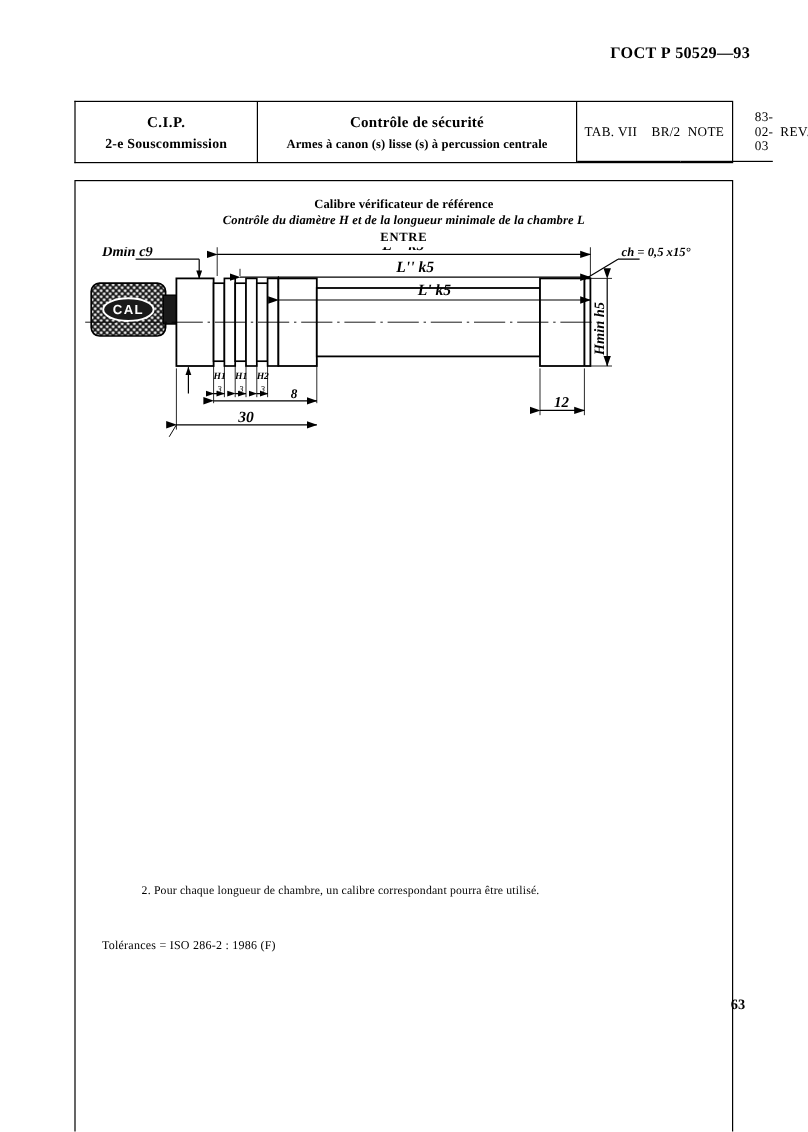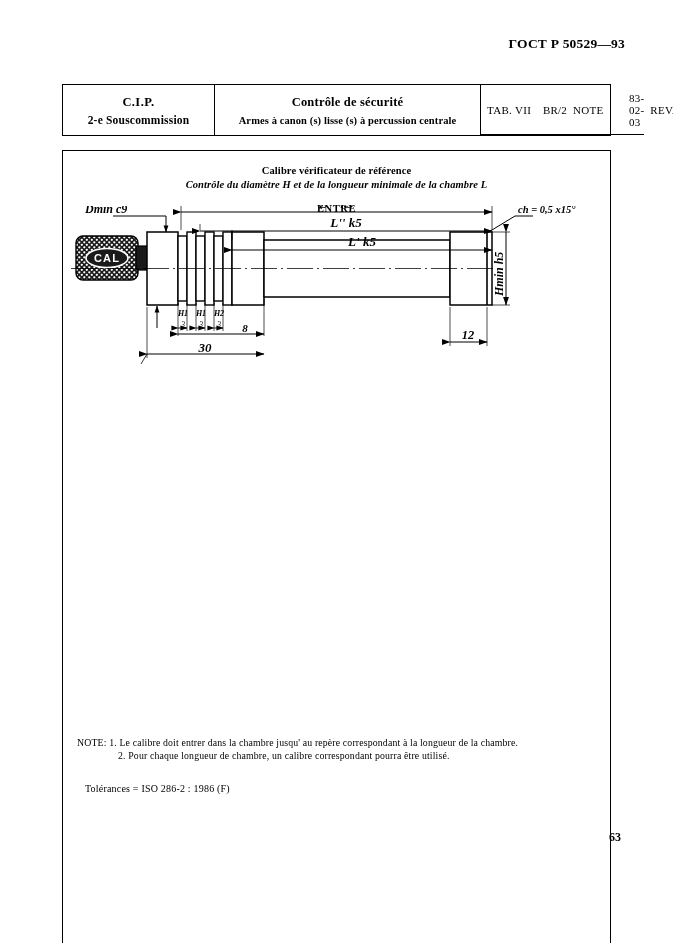--- a/index.html
+++ b/index.html
@@ -45,21 +45,21 @@
   
   .frame{
     position:absolute;left:62px;top:150px;width:549px;height:844px;
     border:1.4px solid #000;box-sizing:border-box;background:#fff;
   }
 
   
   .dwg-head{position:absolute;left:0;right:0;top:14px;text-align:center;}
   .dwg-head .h1{font-size:10.5px;font-weight:bold;letter-spacing:0.1px;}
   .dwg-head .h2{font-size:10.5px;font-weight:bold;margin-top:3px;letter-spacing:0.1px;font-style:italic;}
-  .dwg-head .h3{font-size:10.5px;font-weight:bold;margin-top:13px;letter-spacing:0.6px;}
+  .dwg-head .h3{font-size:10.5px;font-weight:bold;margin-top:3px;letter-spacing:0.6px;}
 
   
   .dwg{position:absolute;left:0;top:55px;width:549px;height:230px;}
   .dwg svg{display:block;}
 
   
   .eqrow{position:absolute;left:0;right:0;top:212px;height:34px;}
   .eq-left{position:absolute;left:135px;top:0;font-size:11px;font-weight:bold;
            letter-spacing:0.3px;white-space:nowrap;}
   .eq-right{position:absolute;left:362px;top:0;font-size:11px;white-space:nowrap;}
@@ -250,24 +250,20 @@
 
           <text x="120" y="121" font-size="7.5" font-style="italic" text-anchor="middle" id="t-w1">3</text>
           <text x="138" y="121" font-size="7.5" font-style="italic" text-anchor="middle" id="t-w2">3</text>
           <text x="156" y="121" font-size="7.5" font-style="italic" text-anchor="middle" id="t-w3">3</text>
         </g>
       </svg>
 
     </div>
 
     <div class="notes">
-      <div class="nline n1">
-        <span>NOTE:</span>
-        <span>1. Le calibre doit entrer dans la chambre jusqu' au  repère  correspondant à la  longueur de la chambre.</span>
-      </div>
       <div class="nline n2">
         <span>2. Pour chaque longueur de chambre,  un calibre  correspondant  pourra être utilisé.</span>
       </div>
     </div>
 
     <div class="tolnote">Tolérances = ISO 286-2 : 1986  (F)</div>
   </div>
 
   <div class="pageno">63</div>
 </div>

